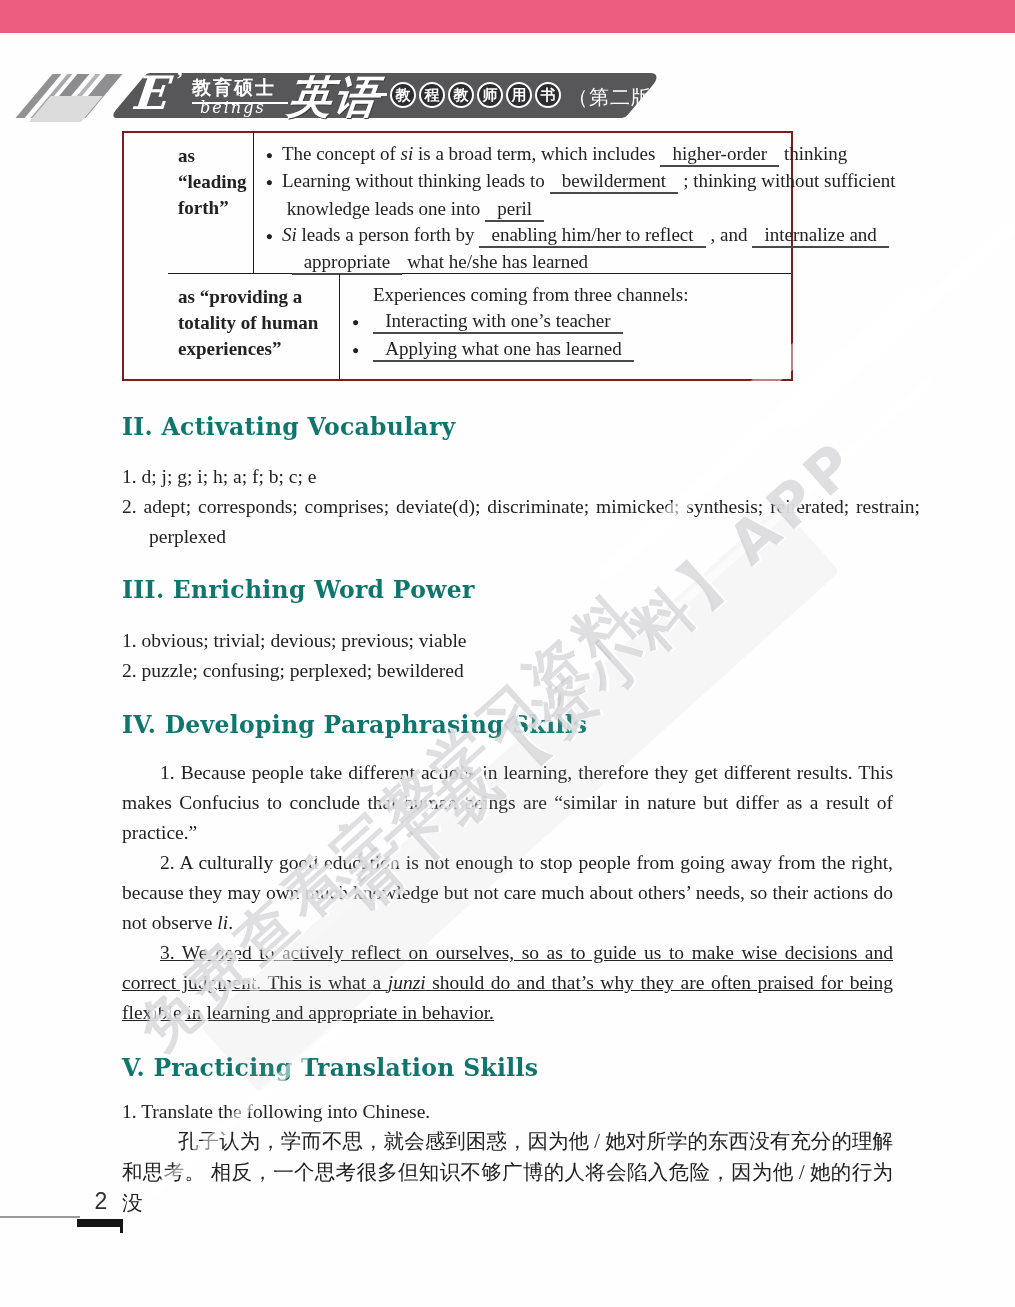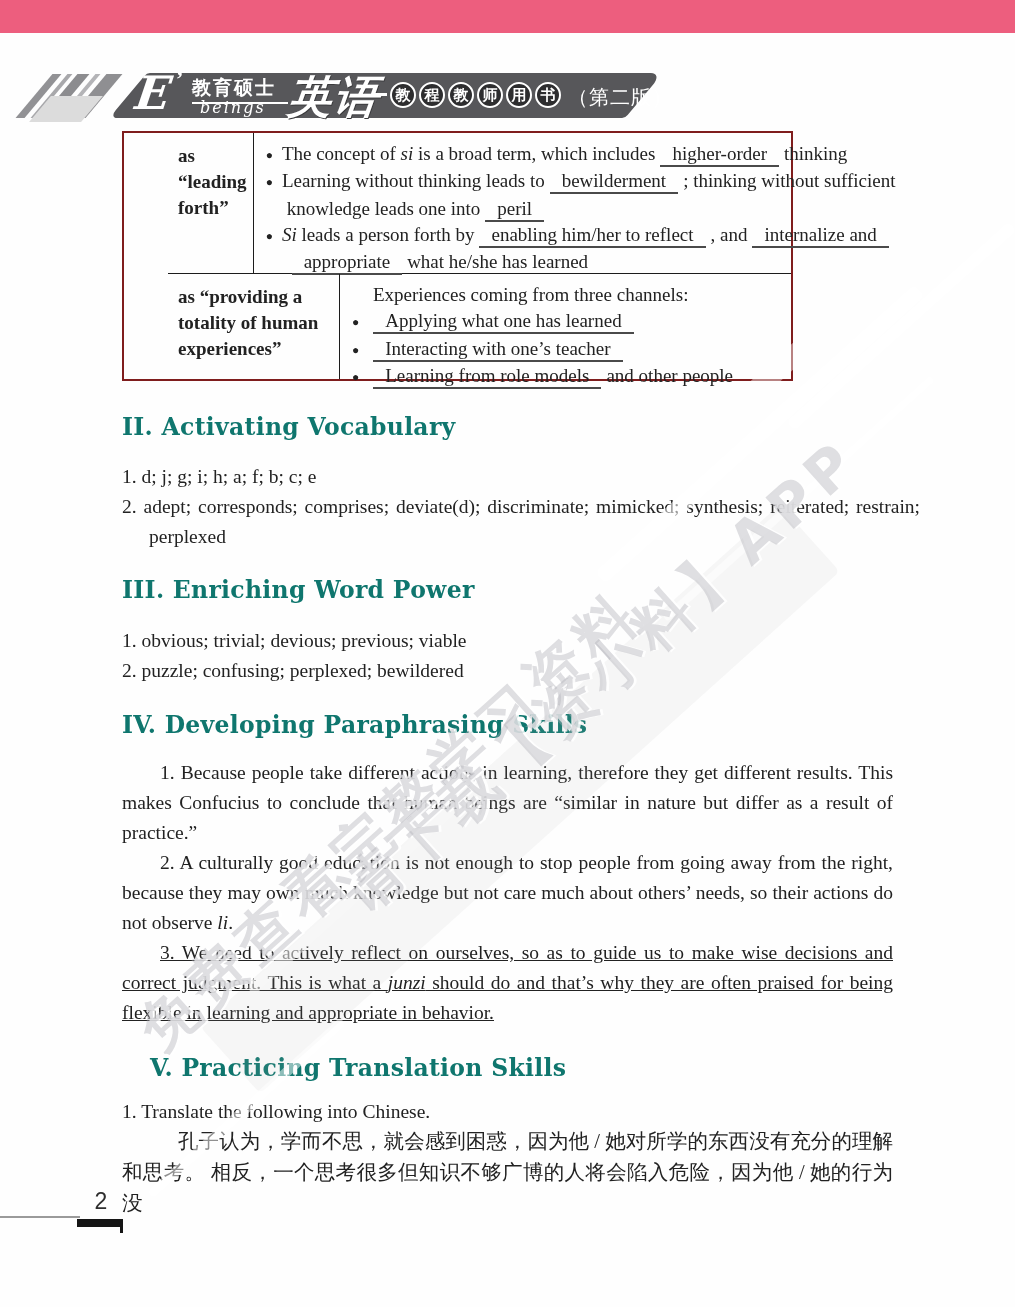--- a/index.html
+++ b/index.html
@@ -124,44 +124,43 @@
         </div>
       </div>
       <div class="trow second">
         <div class="tlabel">
           <div>as “providing a</div>
           <div>totality of human</div>
           <div>experiences”</div>
         </div>
         <div class="tcontent">
           <div class="tline"><span class="hang"></span><span>Experiences coming from three channels:</span></div>
+          <div class="tline"><span class="bullet">●</span><span class="blank">Interacting with one’s teacher</span></div>
           <div class="tline"><span class="bullet">●</span><span class="blank">Applying what one has learned</span></div>
-          <div class="tline"><span class="bullet">●</span><span class="blank">Interacting with one’s teacher</span></div>
-          <div class="tline"><span class="bullet">●</span><span class="blank">Learning from role models</span><span>and other people</span></div>
         </div>
       </div>
     </div>
 
   <div id="content">
     <div class="heading" style="top:413px;">II. Activating Vocabulary</div>
     <div class="vline" style="top:462px;">1. d; j; g; i; h; a; f; b; c; e</div>
     <div class="vline hangitem" style="top:492px;">2. adept; corresponds; comprises; deviate(d); discriminate; mimicked; synthesis; reiterated; restrain; perplexed</div>
 
     <div class="heading" style="top:576px;">III. Enriching Word Power</div>
     <div class="vline" style="top:626px;">1. obvious; trivial; devious; previous; viable</div>
     <div class="vline" style="top:656px;">2. puzzle; confusing; perplexed; bewildered</div>
 
     <div class="heading" style="top:711px;">IV. Developing Paraphrasing Skills</div>
     <div id="paras">
         <p class="para" style="top: 758px;"><span>1. Because people take different actions in learning, therefore they get different results. This makes Confucius to conclude that human beings are “similar in nature but differ as a result of practice.”</span></p>
         <p class="para" style="top: 848px;"><span>2. A culturally good education is not enough to stop people from going away from the right, because they may own much knowledge but not care much about others’ needs, so their actions do not observe </span><em>li</em><span>.</span></p>
         <p class="para" style="top: 938px; text-decoration: underline;"><span>3. We need to actively reflect on ourselves, so as to guide us to make wise decisions and correct judgment. This is what a </span><em>junzi</em><span> should do and that’s why they are often praised for being flexible in learning and appropriate in behavior.</span></p>
       </div>
 
-    <div class="heading" style="top:1054px;margin-left:28px;">V. Practicing Translation Skills</div>
+    <div class="heading" style="top:1054px;">V. Practicing Translation Skills</div>
     <div class="vline" style="top:1097px;">1. Translate the following into Chinese.</div>
     <div class="cnpara" style="top:1126px;">孔子认为，学而不思，就会感到困惑，因为他 / 她对所学的东西没有充分的理解和思考。 相反，一个思考很多但知识不够广博的人将会陷入危险，因为他 / 她的行为没</div>
   </div>
 
   <div class="wm-layer">
     <div class="streak" style="left:250px;top:985px;width:320px;height:12px;background:rgba(255,255,255,0.5);"></div>
     <div class="streak" style="left:230px;top:1015px;width:780px;height:90px;background:rgba(172,172,178,0.10);"></div>
     <div class="streak" style="left:600px;top:570px;width:430px;height:16px;background:rgba(255,255,255,0.55);"></div>
     <div class="streak" style="left:665px;top:615px;width:360px;height:8px;background:rgba(255,255,255,0.5);"></div>
     <div class="streak" style="left:700px;top:430px;width:300px;height:20px;background:rgba(255,255,255,0.45);"></div>

